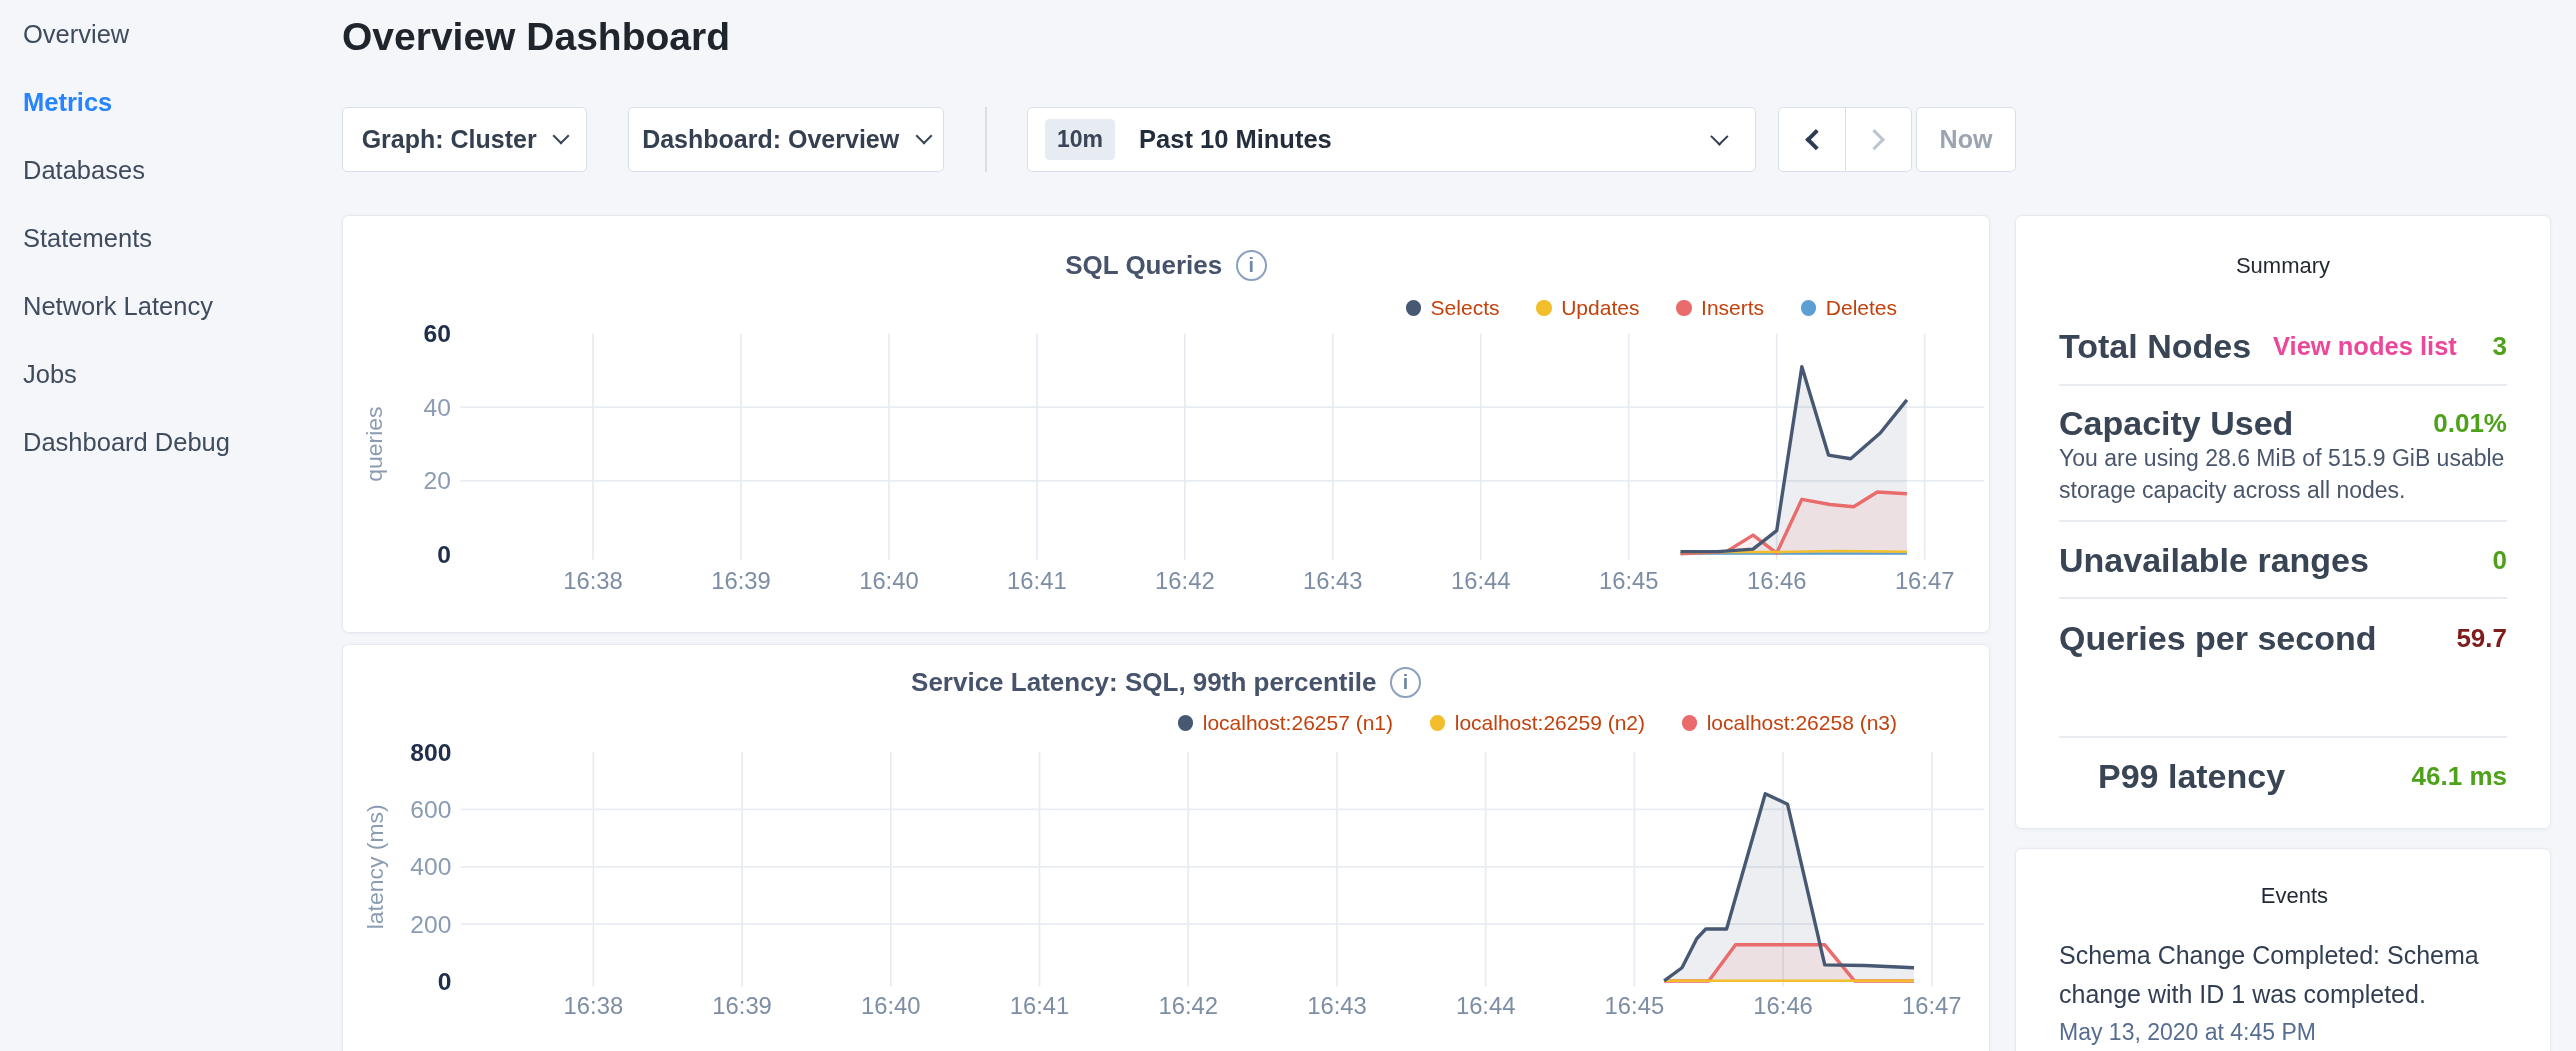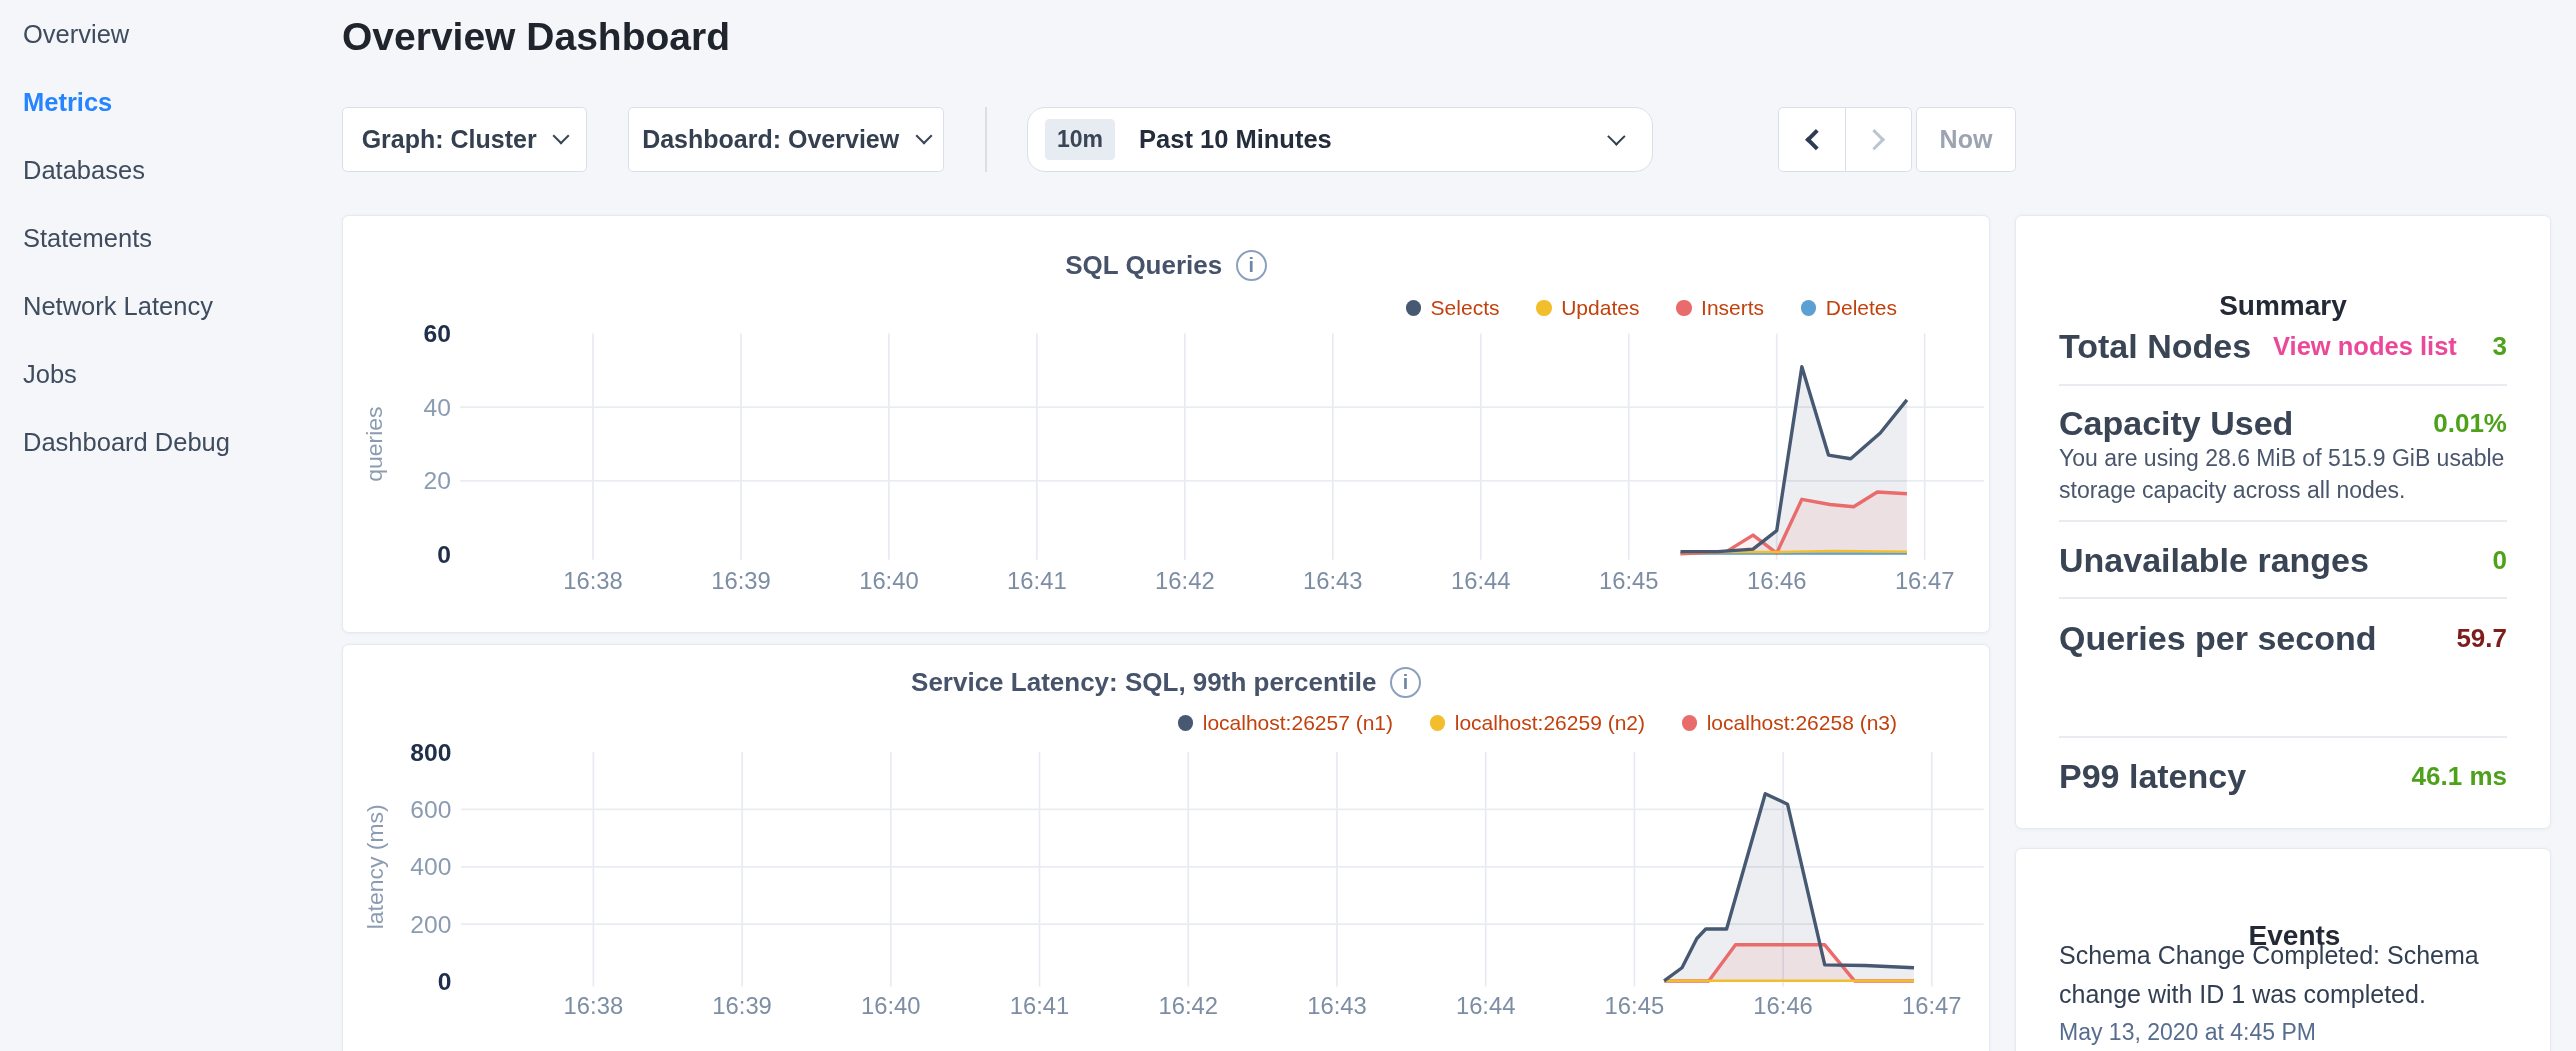--- a/index.html
+++ b/index.html
@@ -19,21 +19,21 @@
   .controls { position:absolute; left:342px; top:107px; height:65px; width:1675px; }
   .ctrl-box { position:absolute; top:0; height:65px; background:#fff; border:1.7px solid #d9dfe8;
               border-radius:5.1px; display:flex; align-items:center; justify-content:center;
               font-size:25px; font-weight:700; color:#343f50; cursor:pointer; }
   .dd-graph { left:0; width:245px; }
   .dd-dashboard { left:286px; width:316px; }
   .chev { width:12px; height:12px; border-right:2.6px solid #3a4556; border-bottom:2.6px solid #3a4556;
           transform:rotate(45deg); margin-left:18.7px; margin-top:-6.8px; }
   .ctrl-divider { position:absolute; left:643px; top:0; width:1.7px; height:65px; background:#d9dfe8; }
 
-  .time-box { left:685px; width:626px; justify-content:flex-start; padding-left:17px;border-radius:18px; }
+  .time-box { left:685px; width:729px; justify-content:flex-start; padding-left:17px; }
   .time-badge { background:#e7ebf2; color:#3a4557; border-radius:4.3px; padding:6.8px 12px;
                 font-size:23px; font-weight:700; }
   .time-label { margin-left:24px; font-size:25.5px; color:#242d3c; }
   .time-chev { margin-left:auto; margin-right:29px; width:12.8px; height:12.8px;
                border-right:2.1px solid #333d4e; border-bottom:2.1px solid #333d4e;
                transform:rotate(45deg); margin-top:-6.8px; }
 
   .arrow-group { position:absolute; left:1436px; top:0; width:134px; height:65px; background:#fff;
                  border:1.7px solid #d9dfe8; border-radius:5.1px; display:flex; }
   .arrow-half { flex:1; display:flex; align-items:center; justify-content:center; cursor:pointer; }
@@ -57,22 +57,22 @@
   .info-icon { width:31px; height:31px; border:2.1px solid #8aa0bd; border-radius:50%;
                display:flex; align-items:center; justify-content:center;
                font-size:19.6px; font-weight:600; color:#6d87a8; font-style:normal; cursor:pointer; }
   .legend { position:absolute; display:flex; align-items:center; gap:37px; }
   .legend-item { display:flex; align-items:center; gap:9.4px; }
   .legend-dot { width:15.3px; height:15.3px; border-radius:50%; }
   .legend-label { font-size:21px; color:#c2410c; }
   .plot-svg { position:absolute; left:0; top:0; }
 
   
-  .panel-title { position:absolute; left:0; right:0; text-align:center; font-size:28px;
-                 font-weight:700; color:#242a35;margin-top:37px; }
+  .panel-title { position:absolute; left:0; right:0; text-align:center; font-size:22px;
+                 font-weight:400; color:#242a35; }
   .srow { position:absolute; left:43px; right:43px; display:flex; align-items:center; height:39px; }
   .srow-label { font-size:34px; font-weight:700; color:#394455; }
   .srow-link { font-size:25.5px; font-weight:700; margin-left:22px; cursor:pointer; }
   .srow-value { margin-left:auto; font-size:26px; font-weight:700; }
   .sdesc { position:absolute; left:43px; right:39px; font-size:23px; line-height:32px; color:#49566b; }
   .sdivider { position:absolute; left:43px; right:43px; height:1.7px; background:#e8ebf0; }
 
   
   .event-message { position:absolute; left:43px; right:37px; font-size:25px; line-height:39px; color:#323e52; }
   .event-time { position:absolute; left:43px; right:37px; font-size:23px; color:#566d8f; }
@@ -261,21 +261,21 @@
       <span class="srow-value" style="color: rgb(78, 161, 26);">0</span>
     </div>
     <div class="sdivider" style="top:381px;"></div>
 
     <div class="srow" style="top:403px;">
       <span class="srow-label">Queries per second</span>
       <span class="srow-value" style="color: #7f1d1d;">59.7</span>
     </div>
     <div class="sdivider" style="top:520px;"></div>
 
-    <div class="srow" style="top:541px;">
+    <div class="srow" style="top:541px;margin-left:39px;">
       <span class="srow-label">P99 latency</span>
       <span class="srow-value" style="color: rgb(78, 161, 26);">46.1 ms</span>
     </div>
   </aside>
 
   <aside class="card card-events">
     <div class="panel-title" style="top:34px;padding-left:23px;">Events</div>
     <div class="event-message" style="top:87px;">Schema Change Completed: Schema change with ID 1 was completed.</div>
     <div class="event-time" style="top:170px;">May 13, 2020 at 4:45 PM</div>
   </aside>

